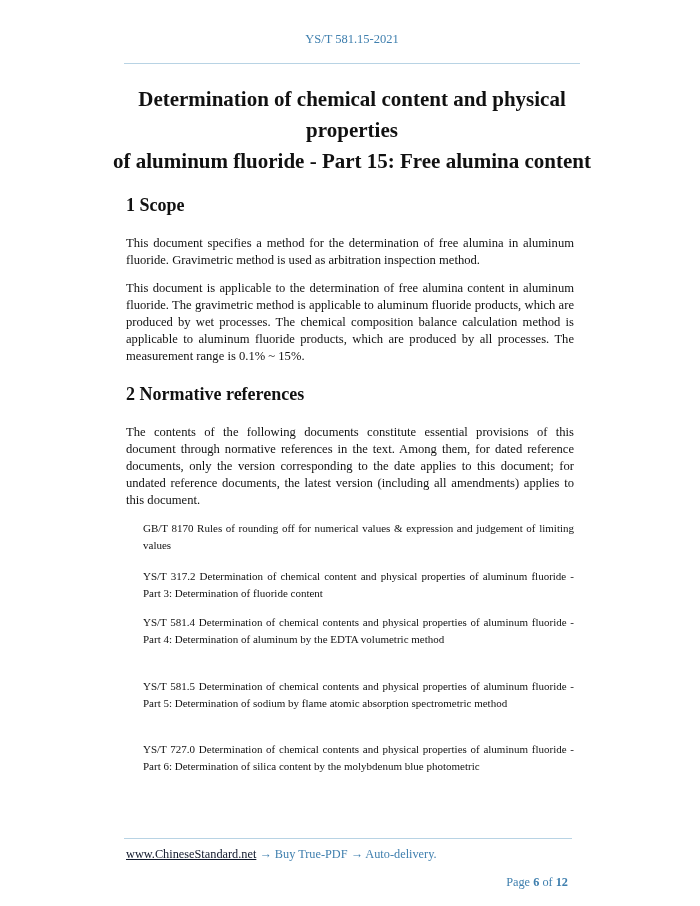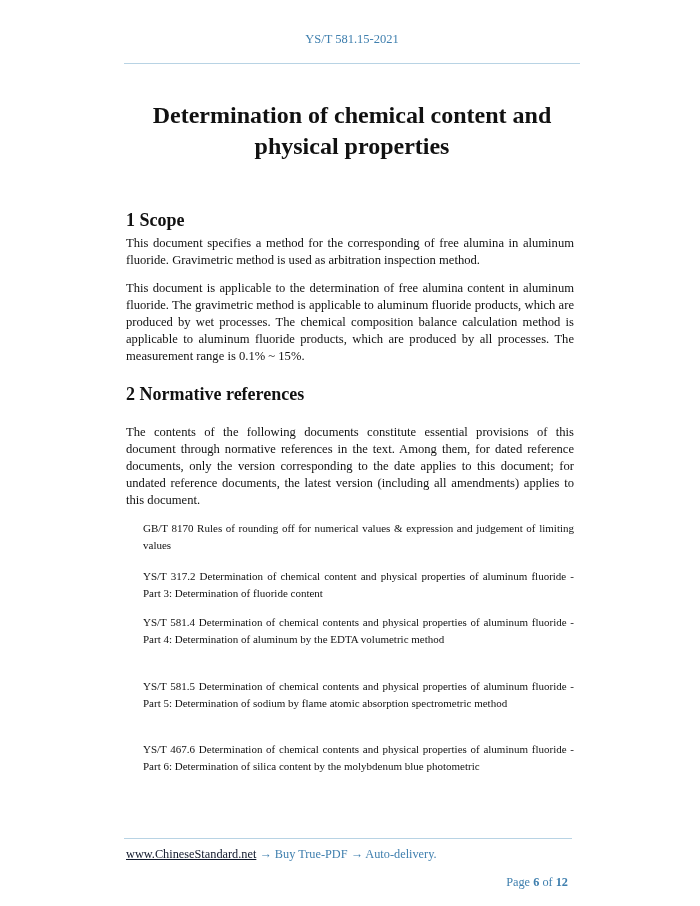--- a/index.html
+++ b/index.html
@@ -10,22 +10,22 @@
   }
   .header {
     position: absolute; left: 124px; top: 32px; width: 456px;
     text-align: center; font-size: 12.5px; color: #3f7fae;
   }
   .header-rule {
     position: absolute; left: 124px; top: 63px; width: 456px; height: 1px;
     background: #b8d3e4;
   }
   .title {
-    position: absolute; left: 110px; top: 100px; width: 484px;
-    text-align: center; font-weight: bold; font-size: 24px; line-height: 31px;
+    position: absolute; left: 110px; top: 84px; width: 484px;
+    text-align: center; font-weight: bold; font-size: 21px; line-height: 31px;
   }
   .h1 {
     position: absolute; left: 126px; font-weight: bold; font-size: 18px;
   }
   .para {
     position: absolute; left: 126px; width: 448px;
     font-size: 12.6px; line-height: 17px; text-align: justify;
   }
   .ref {
     position: absolute; left: 143px; width: 431px;
@@ -44,36 +44,37 @@
   .footer .pg b { font-weight: bold; }
 </style>
 </head>
 <body>
 
 <div class="header">YS/T 581.15-2021</div>
 <div class="header-rule"></div>
 
 <div class="title">
   <div>Determination of chemical content and physical properties</div>
+  <div>of aluminum fluoride - Part 15: Free alumina content</div>
 </div>
 
-<div class="h1" style="top:210px;">1 Scope</div>
+<div class="h1" style="top:195px;">1 Scope</div>
 
-<div class="para" style="top:235px;">This document specifies a method for the corresponding of free alumina in aluminum fluoride. Gravimetric method is used as arbitration inspection method.</div>
+<div class="para" style="top:235px;">This document specifies a method for the determination of free alumina in aluminum fluoride. Gravimetric method is used as arbitration inspection method.</div>
 <div class="para" style="top:280px;">This document is applicable to the determination of free alumina content in aluminum fluoride. The gravimetric method is applicable to aluminum fluoride products, which are produced by wet processes. The chemical composition balance calculation method is applicable to aluminum fluoride products, which are produced by all processes. The measurement range is 0.1% ~ 15%.</div>
 
 <div class="h1" style="top:384px;">2 Normative references</div>
 
 <div class="para" style="top:424px;">The contents of the following documents constitute essential provisions of this document through normative references in the text. Among them, for dated reference documents, only the version corresponding to the date applies to this document; for undated reference documents, the latest version (including all amendments) applies to this document.</div>
 
 <div class="ref" style="top:520px;">GB/T 8170 Rules of rounding off for numerical values &amp; expression and judgement of limiting values</div>
 <div class="ref" style="top:568px;">YS/T 317.2 Determination of chemical content and physical properties of aluminum fluoride - Part 3: Determination of fluoride content</div>
 <div class="ref" style="top:614px;">YS/T 581.4 Determination of chemical contents and physical properties of aluminum fluoride - Part 4: Determination of aluminum by the EDTA volumetric method</div>
 <div class="ref" style="top:678px;">YS/T 581.5 Determination of chemical contents and physical properties of aluminum fluoride - Part 5: Determination of sodium by flame atomic absorption spectrometric method</div>
-<div class="ref" style="top:741px;">YS/T 467.6  Determination of chemical contents and physical properties of aluminum fluoride - Part 6: Determination of silica content by the molybdenum blue photometric</div>
+<div class="ref" style="top:741px;">YS/T 727.0  Determination of chemical contents and physical properties of aluminum fluoride - Part 6: Determination of silica content by the molybdenum blue photometric</div>
 
 <div class="footer-rule"></div>
 <div class="footer">
   <a>www.ChineseStandard.net</a><span> → Buy True-PDF → Auto-delivery.</span>
   <span class="pg">
     <span>Page</span>
     <b>6</b>
     <span>of</span>
     <b>12</b>
   </span>

